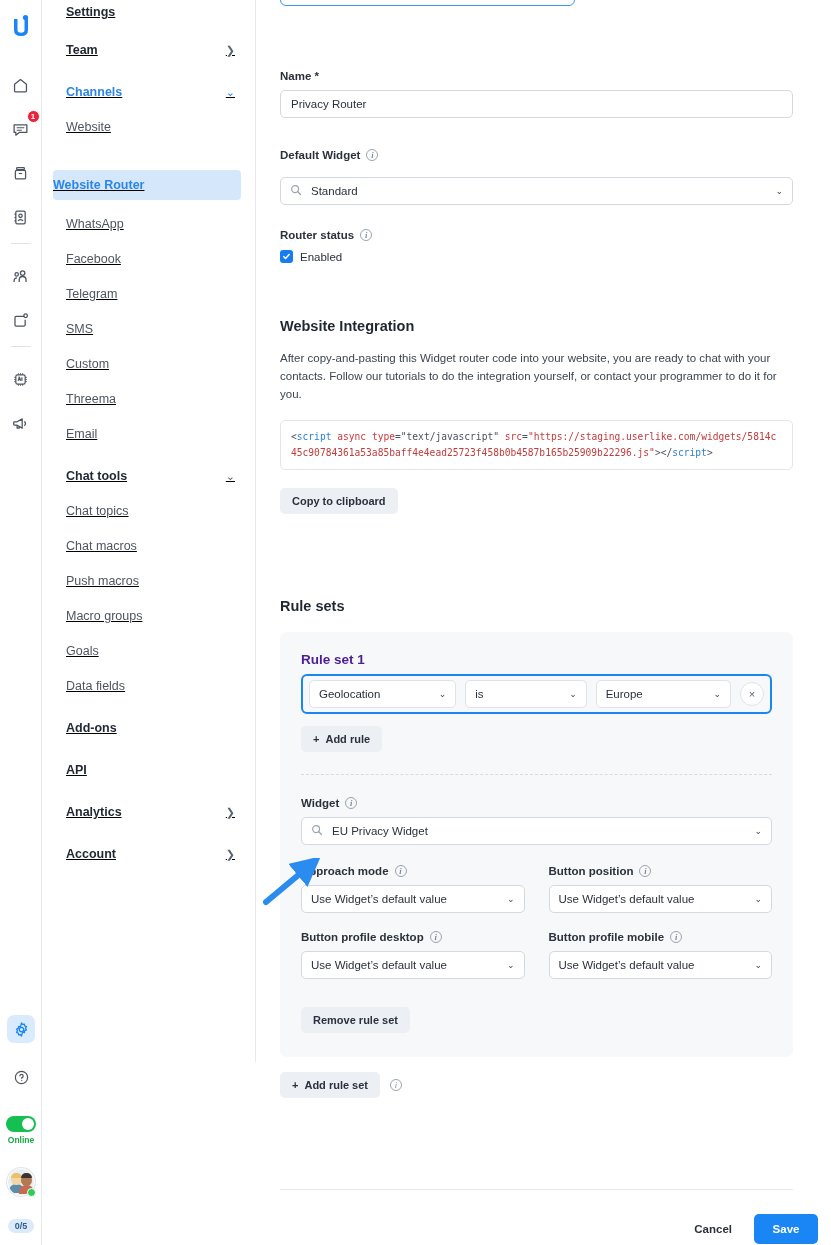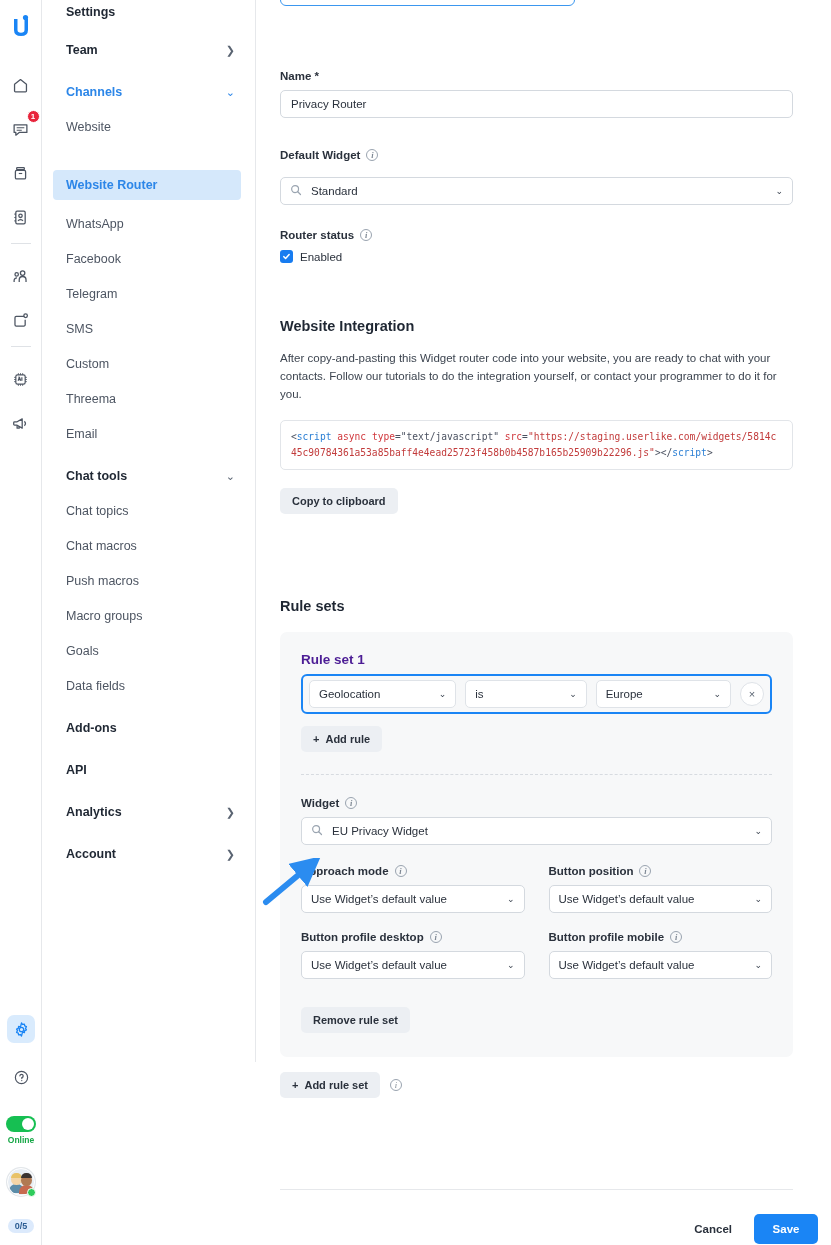--- a/index.html
+++ b/index.html
@@ -68,36 +68,36 @@
   }
   .count-pill {
     margin-top: 11px; background: #dceafc; color: #2c5d93;
     font-size: 9px; font-weight: bold; border-radius: 9px;
     padding: 2px 7px; cursor:pointer;
   }
 
   
   #nav {
     position: absolute; left: 42px; top: 0; width: 214px; height: 1062px;
-    background: #fff; border-right: 1px solid #e6e8eb; padding-left: 24px;
+    background: #fff; border-right: 1px solid #e6e8eb; padding-left: 24px; text-decoration: underline;
   }
   .nav-title { font-size: 12.5px; font-weight: bold; color: #1f2733; margin-top: 5px; }
   .nav-group {
     display: flex; align-items: center; justify-content: space-between;
     padding-right: 20px; height: 22px; margin-top: 20px; cursor: pointer;
   }
   .nav-group .lbl { font-size: 12.5px; font-weight: bold; color: #1f2733; }
   .nav-group.active .lbl { color: #2c86e8; }
   .nav-item {
     font-size: 12.5px; color: #4d5562; height: 22px; display: flex; align-items: center;
     margin-top: 13px; cursor: pointer;
   }
   .nav-item.selected {
     background: #d5e8fb; color: #2c86e8; font-weight: bold;
-    margin-left: -13px; padding-left: 13px; width: 188px;
+    margin-left: -13px; width: 188px;
     border-radius: 4px; height: 30px; margin-top: 32px;
   }
   .chev { color: #5a6472; font-size: 11px; line-height: 1; }
 
   
   #main {
     position: absolute; left: 257px; top: 0; width: 574px; height: 1245px;
     background: #fff; overflow: hidden;
   }
   .top-cut {

